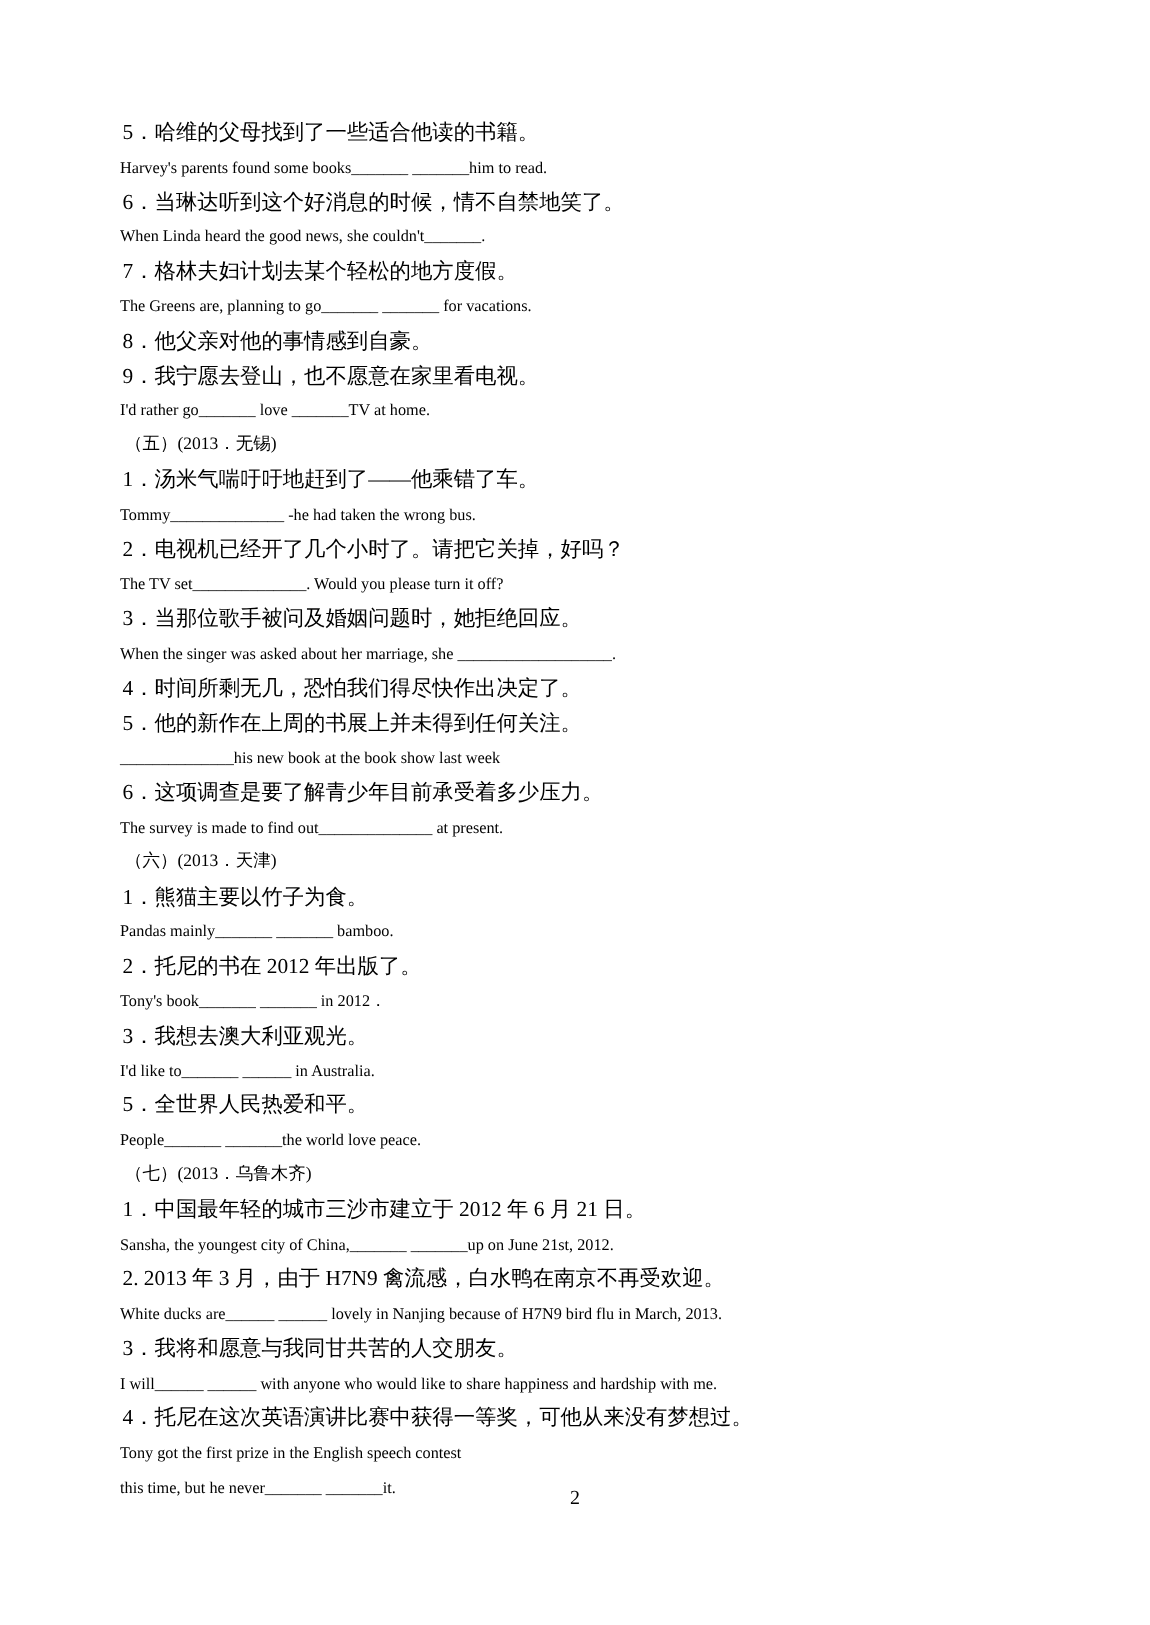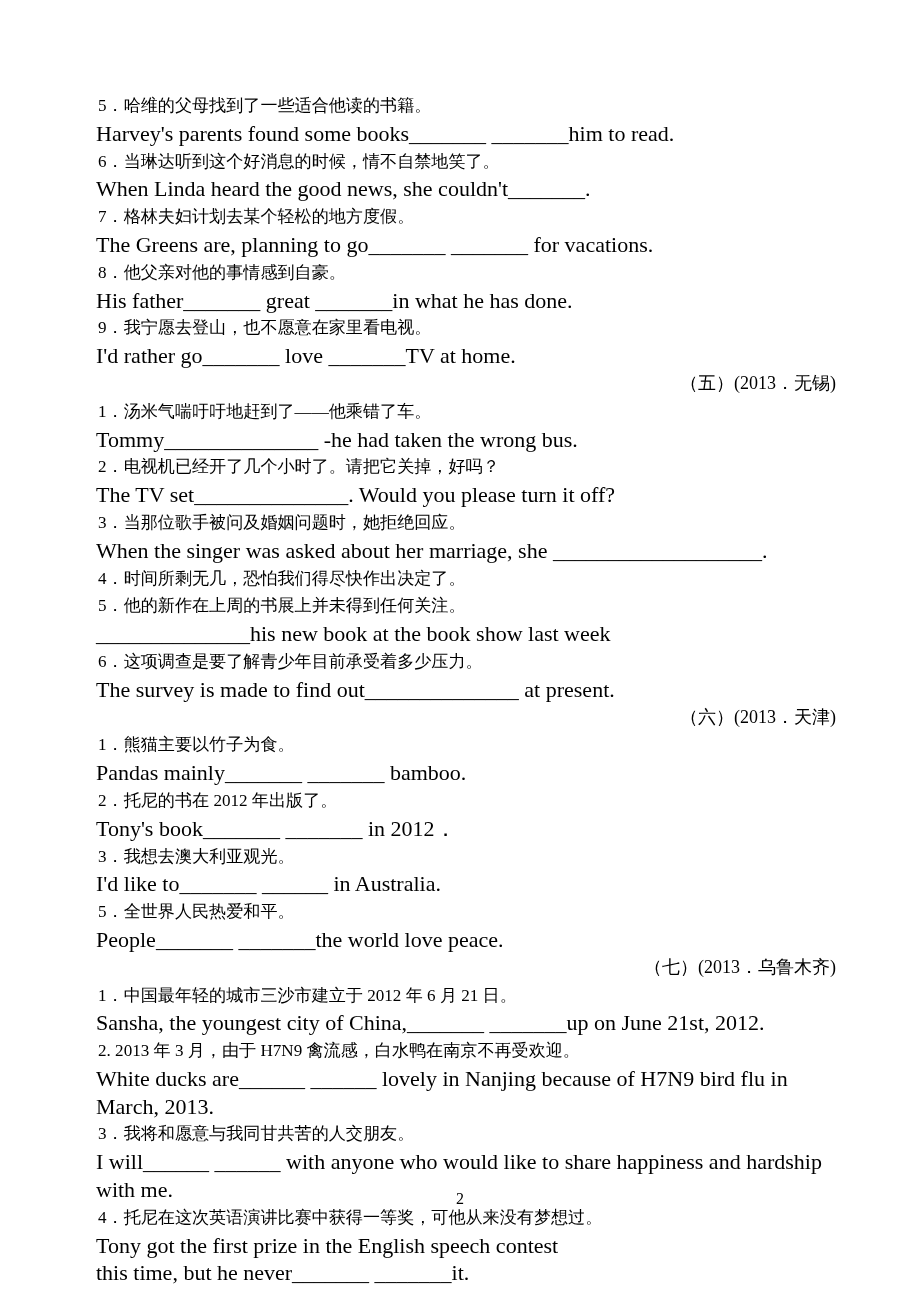--- a/index.html
+++ b/index.html
@@ -38,28 +38,27 @@
   
   .cn {
     text-indent: 2px;
     font-family: "Liberation Serif", "DejaVu Serif", serif;
     font-size: 17.1px;
     line-height: 27.8px;
   }
   
   .sec {
     text-indent: 4px;
-    font-size: 18px;
+    font-size: 14px;
     line-height: 27.8px;
-    text-align: right;
   }
   
   .en {
     text-indent: 0;
-    font-size: 22px;
+    font-size: 13px;
     line-height: 27.8px;
   }
   .pageno {
     position: absolute;
     left: 0;
     top: 1190px;
     width: 920px;
     text-align: center;
     font-size: 16px;
     font-family: "Liberation Serif", "DejaVu Serif", serif;
@@ -70,21 +69,20 @@
 
 <div class="page">
   <div class="body-col" id="lines-container">
       <div class="ln cn">5．哈维的父母找到了一些适合他读的书籍。</div>
       <div class="ln en">Harvey's parents found some books_______ _______him to read.</div>
       <div class="ln cn">6．当琳达听到这个好消息的时候，情不自禁地笑了。</div>
       <div class="ln en">When Linda heard the good news, she couldn't_______.</div>
       <div class="ln cn">7．格林夫妇计划去某个轻松的地方度假。</div>
       <div class="ln en">The Greens are, planning to go_______ _______ for vacations.</div>
       <div class="ln cn">8．他父亲对他的事情感到自豪。</div>
-      <div class="ln en">His father_______ great _______in what he has done.</div>
       <div class="ln cn">9．我宁愿去登山，也不愿意在家里看电视。</div>
       <div class="ln en">I'd rather go_______ love _______TV at home.</div>
       <div class="ln sec">（五）(2013．无锡)</div>
       <div class="ln cn">1．汤米气喘吁吁地赶到了——他乘错了车。</div>
       <div class="ln en">Tommy______________ -he had taken the wrong bus.</div>
       <div class="ln cn">2．电视机已经开了几个小时了。请把它关掉，好吗？</div>
       <div class="ln en">The TV set______________. Would you please turn it off?</div>
       <div class="ln cn">3．当那位歌手被问及婚姻问题时，她拒绝回应。</div>
       <div class="ln en">When the singer was asked about her marriage, she ___________________.</div>
       <div class="ln cn">4．时间所剩无几，恐怕我们得尽快作出决定了。</div>

